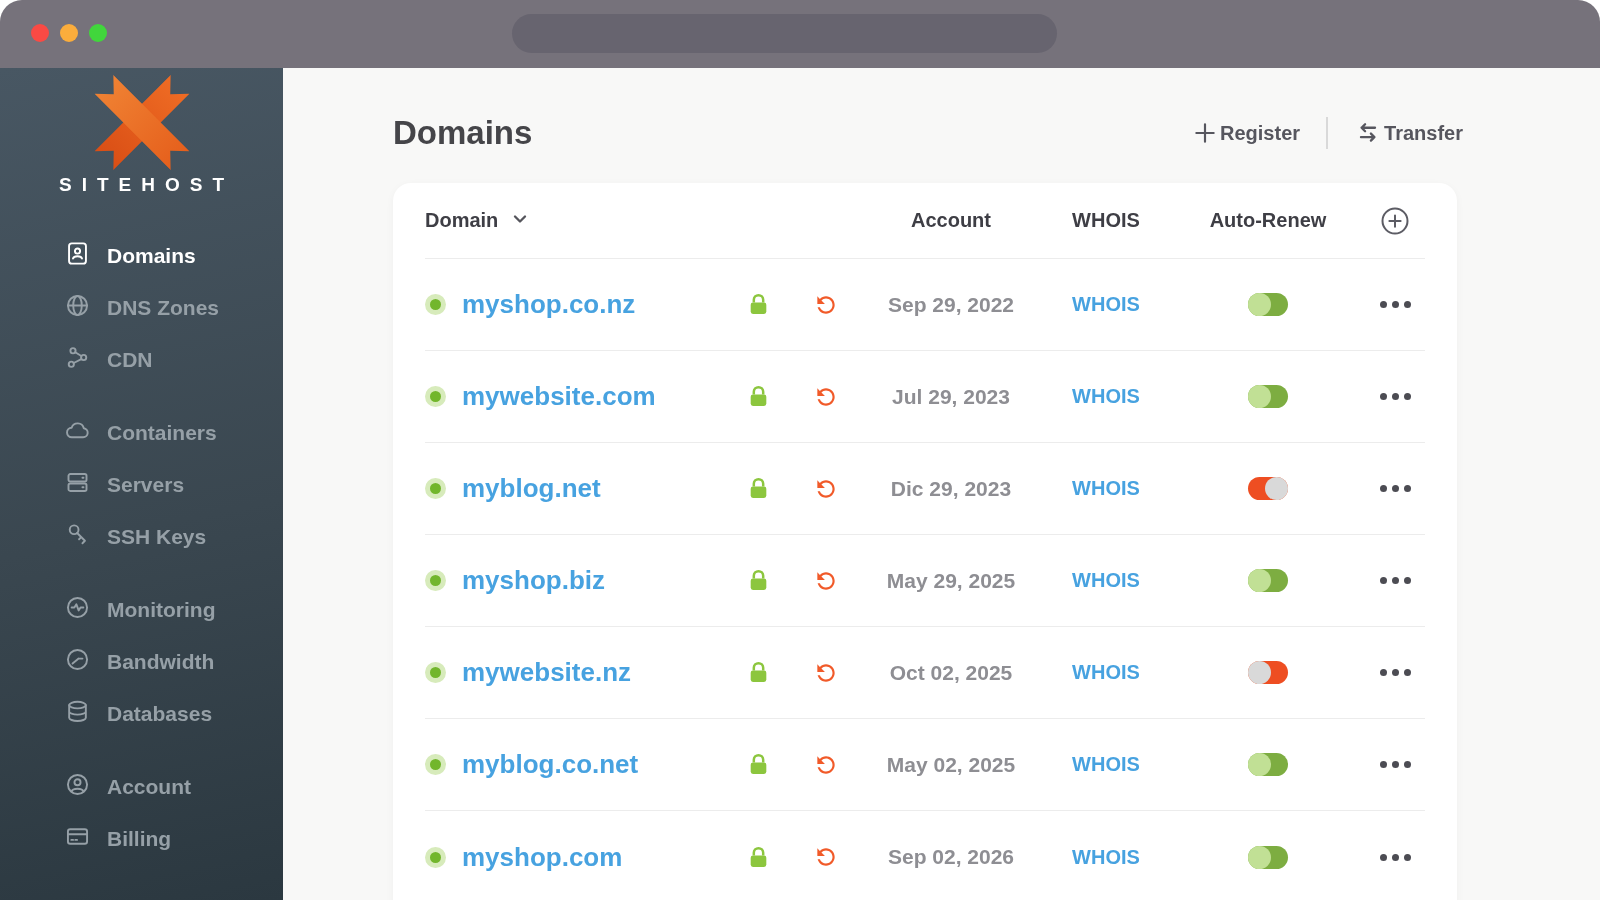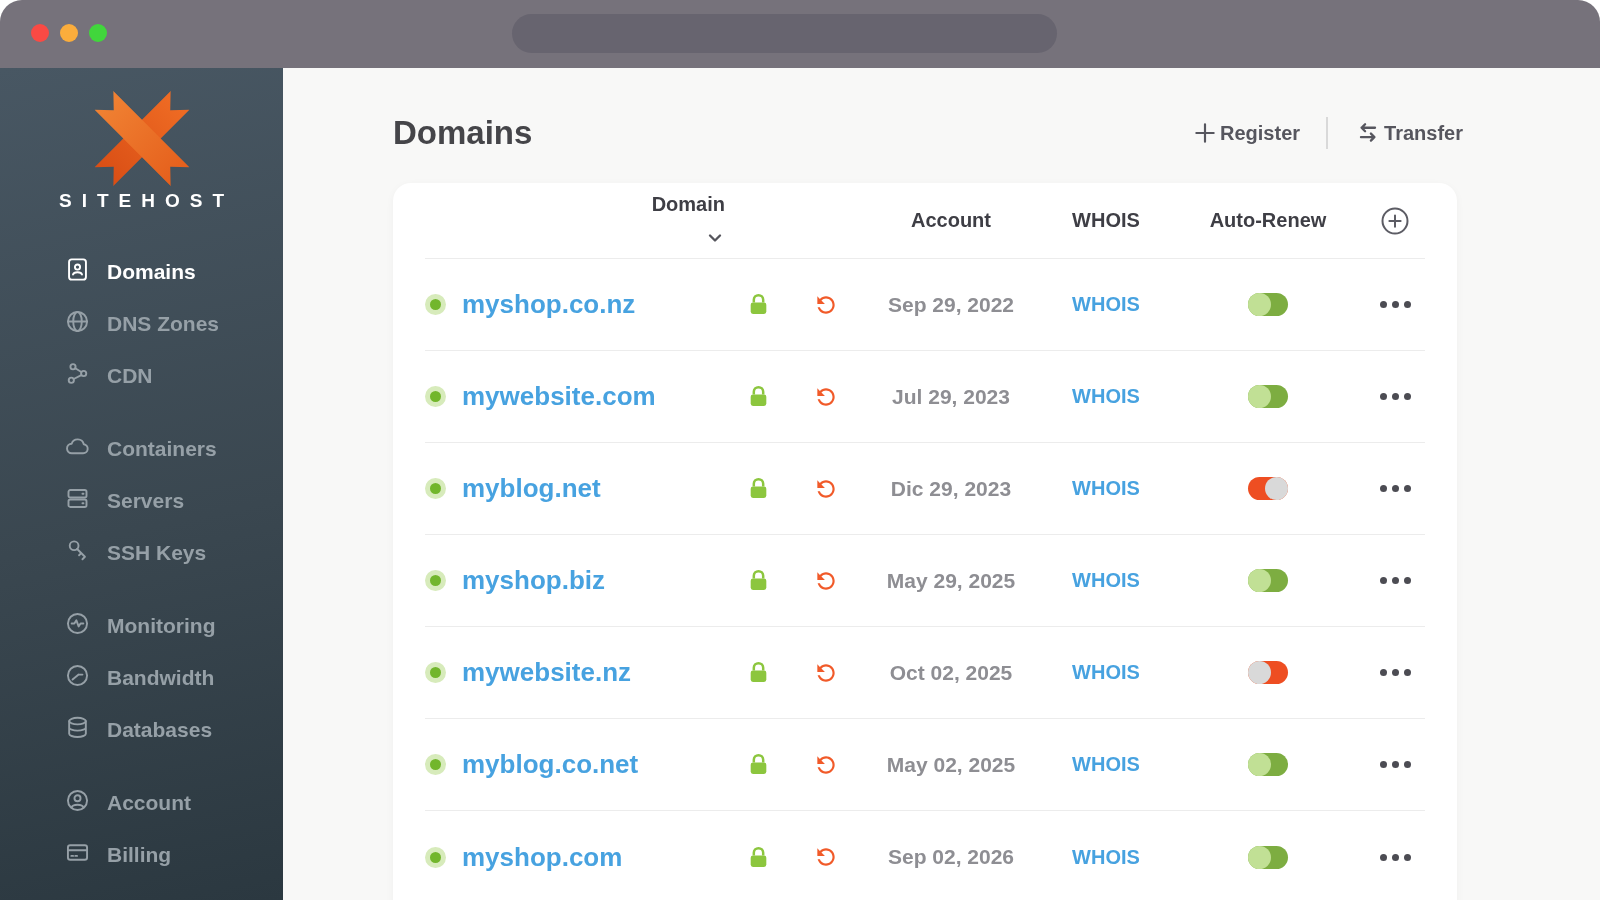--- a/index.html
+++ b/index.html
@@ -13,21 +13,21 @@
   .tl-red    { background:#fa4a44; }
   .tl-yellow { background:#fbad3c; }
   .tl-green  { background:#41d63c; }
   .url-pill { position:absolute; left:512px; top:14px; width:545px; height:39px; border-radius:20px; background:#67646f; }
 
   
   .body-wrap { display:flex; height:832px; }
 
   
   .sidebar { width:283px; flex:0 0 283px; background:linear-gradient(168deg,#485763 0%, #3a4750 55%, #2b3840 100%); color:#96a0a7; }
-  .logo-wrap { padding-top:36px; display:flex; flex-direction:column; align-items:center; }
+  .logo-wrap { padding-top:20px; display:flex; flex-direction:column; align-items:center; }
   .logo-x { width:80px; height:70px; position:relative; }
   .logo-x .beam { position:absolute; left:-14px; right:-14px; top:50%; height:27px; margin-top:-14px;
      clip-path:polygon(0 0, 100% 0, 87% 50%, 100% 100%, 0 100%, 13% 50%); }
   .beam-under { transform:rotate(-45deg); background:linear-gradient(90deg,#d94e15 0%, #ef6c24 100%); }
   .beam-over  { transform:rotate(45deg);  background:linear-gradient(90deg,#f08233 0%, #e55f1c 100%); }
   .logo-text { margin-top:16px; color:#ffffff; font-size:19px; font-weight:700; letter-spacing:10px; margin-left:10px; }
   .menu { margin-top:34px; padding-left:64px; }
   .menu-group { margin-bottom:21px; }
   .menu-item { height:52px; display:flex; align-items:center; gap:16px; font-size:21px; font-weight:600; cursor:pointer; }
   .menu-item svg { width:27px; height:27px; flex:0 0 27px; }
@@ -40,21 +40,21 @@
   .content-header { position:absolute; left:110px; right:137px; top:38px; height:54px; display:flex; align-items:center; justify-content:space-between; }
   .page-title { font-size:33px; font-weight:700; color:#454549; }
   .header-actions { display:flex; align-items:center; gap:26px; color:#56565e; font-size:20px; font-weight:600; }
   .action-btn { display:flex; align-items:center; gap:2px; cursor:pointer; }
   .v-divider { width:2px; height:32px; background:#d9d9d9; }
 
   
   .card { position:absolute; left:110px; top:115px; width:1064px; height:770px; background:#ffffff; border-radius:18px; box-shadow:0 2px 8px rgba(0,0,0,0.04); padding:0 32px; }
   .tgrid { display:grid; grid-template-columns:300px 66px 70px 180px 130px 1fr 60px; align-items:center; }
   .thead { height:76px; border-bottom:1px solid #ececec; color:#3e3e45; font-size:20px; font-weight:700; }
-  .th-domain { display:flex; align-items:flex-end; gap:12px; cursor:pointer;flex-direction:column; }
+  .th-domain { display:flex; align-items:flex-start; gap:12px; cursor:pointer; }
   .t-center { display:flex; justify-content:center; align-items:center; text-align:center; }
   .trow { height:92px; border-bottom:1px solid #ececec; }
   .trow:last-child { border-bottom:none; }
   .cell-domain { display:flex; align-items:center; gap:16px; }
   .status-dot { width:21px; height:21px; border-radius:50%; background:#d7ebbb; position:relative; flex:0 0 21px; }
   .status-dot::after { content:""; position:absolute; left:5px; top:5px; width:11px; height:11px; border-radius:50%; background:#72b62c; }
   .domain-link { color:#47a2e0; font-size:26px; font-weight:600; cursor:pointer; }
   .expires-cell { color:#8e8e93; font-size:21px; font-weight:600;text-align:center; }
   .whois-link { color:#47a2e0; font-size:20px; font-weight:700; cursor:pointer; }
   .toggle { width:40px; height:23px; border-radius:12px; position:relative; cursor:pointer; }

